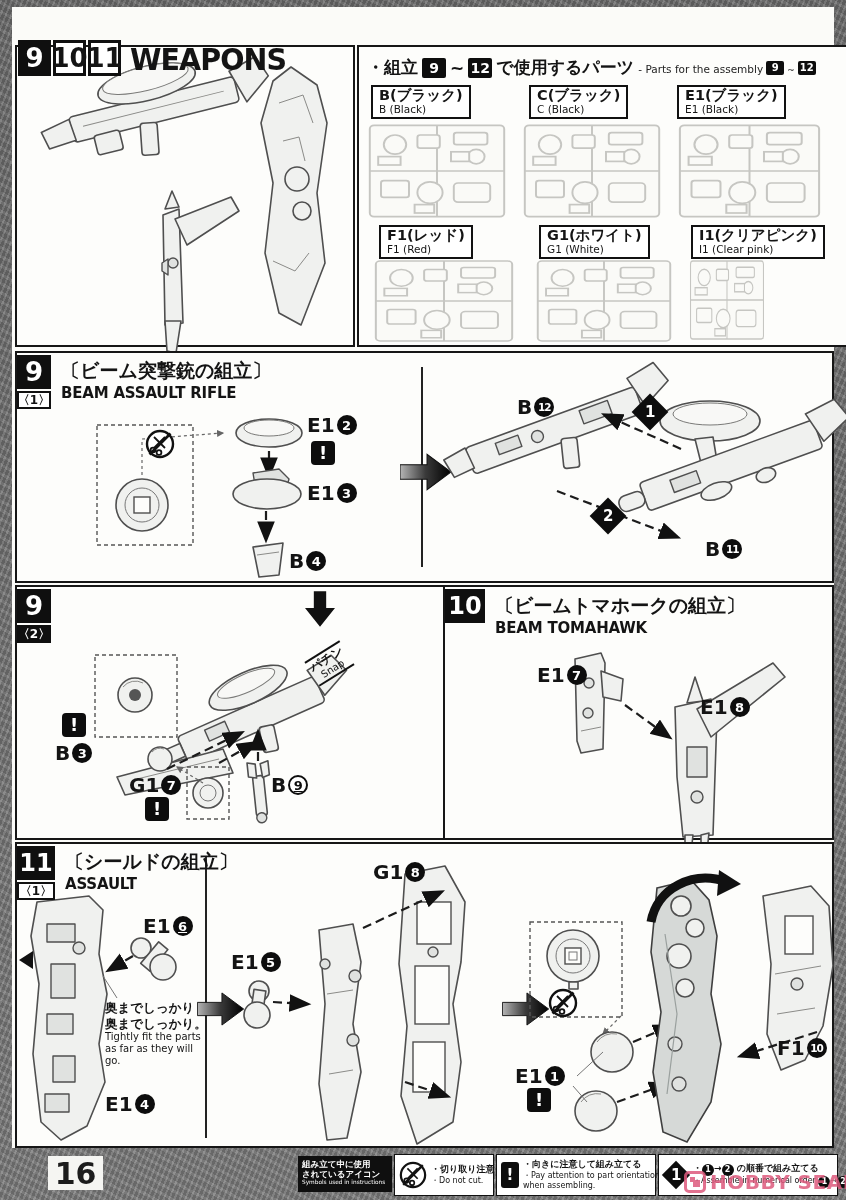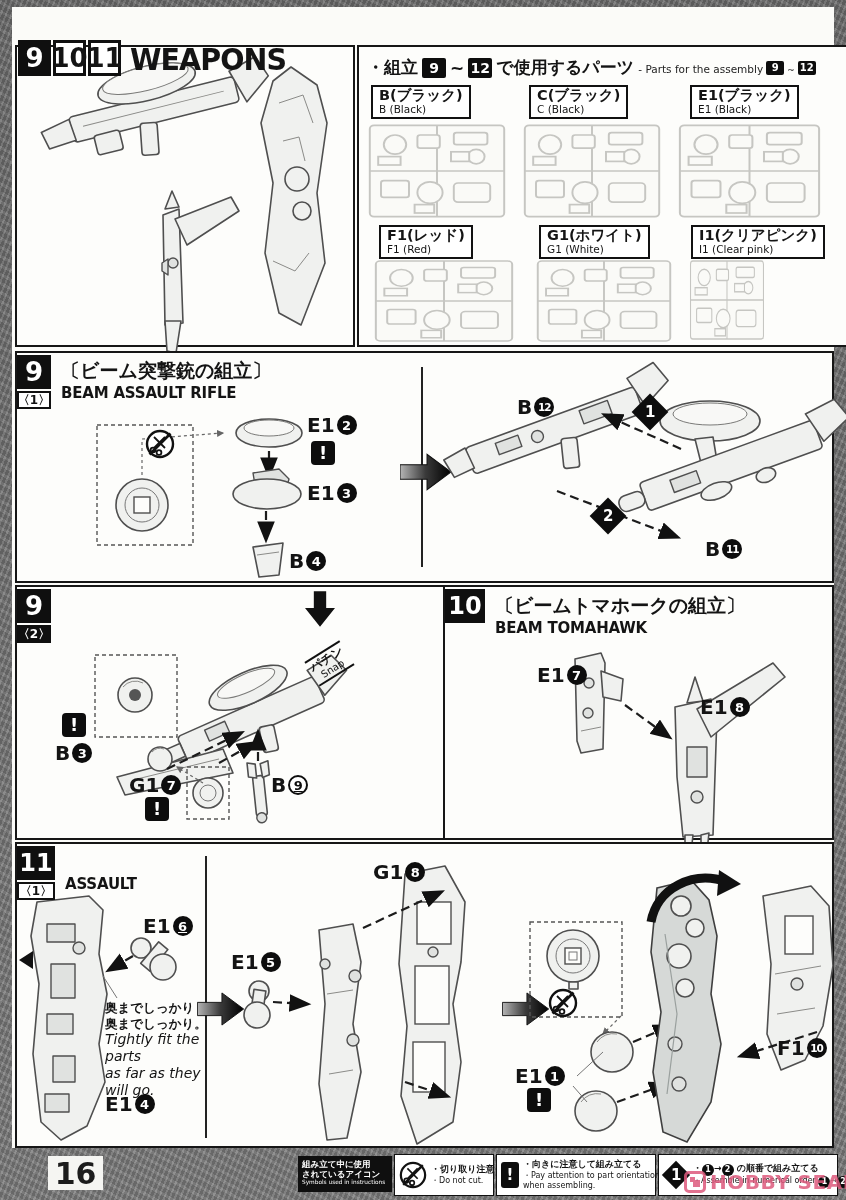--- a/index.html
+++ b/index.html
@@ -37,21 +37,21 @@
   .rlabel{position:absolute;border:2px solid #111;background:#fff;padding:1px 6px 2px;line-height:1.1;white-space:nowrap;}
   .rlabel .jp{font-size:14.5px;font-weight:bold;display:block;}
   .rlabel .en{font-size:10.5px;display:block;}
   .sqnum{display:inline-flex;min-width:20px;height:20px;padding:0 2px;background:#0d0d0d;color:#fff;
     font-weight:bold;font-size:14px;align-items:center;justify-content:center;border-radius:2px;line-height:1;}
   .sqnum.small{min-width:14px;height:14px;font-size:10px;}
   .ptitle{position:absolute;display:flex;align-items:center;gap:4px;white-space:nowrap;}
   .ptitle .jp{font-size:17px;font-weight:bold;}
   .ptitle .en{font-size:10.5px;color:#222;display:flex;align-items:flex-end;gap:3px;}
   .note .jp{font-size:12.5px;font-weight:bold;line-height:1.25;display:block;}
-  .note .en{font-size:14px;line-height:1.2;display:block;font-style:italic;}
+  .note .en{font-size:10px;line-height:1.2;display:block;}
   .snap{position:absolute;transform:rotate(-32deg);text-align:center;line-height:1;}
   .snap .jp{font-size:12px;font-weight:bold;border-top:2px solid #111;padding:1px 2px;display:block;}
   .snap .en{font-size:10px;border-bottom:2px solid #111;display:block;padding-bottom:1px;}
   .legend{position:absolute;background:#fff;border:1.5px solid #111;display:flex;align-items:center;
     gap:4px;padding:2px 4px;box-sizing:border-box;}
   .legend .txt{line-height:1.25;}
   .legend .jp{font-size:9px;font-weight:bold;display:block;white-space:nowrap;}
   .legend .en{font-size:8px;display:block;white-space:nowrap;}
   .mini-num{display:inline-flex;width:12px;height:12px;border-radius:50%;background:#0d0d0d;color:#fff;
     font-size:8px;font-weight:bold;align-items:center;justify-content:center;vertical-align:-1px;}
@@ -186,21 +186,21 @@
         </span>
     </div>
     <div class="rlabel" style="left:12px;top:38px;">
         <span class="jp">B(ブラック)</span>
         <span class="en">B (Black)</span>
       </div>
     <div class="rlabel" style="left:170px;top:38px;">
         <span class="jp">C(ブラック)</span>
         <span class="en">C (Black)</span>
       </div>
-    <div class="rlabel" style="left:331px;top:38px;">
+    <div class="rlabel" style="left:318px;top:38px;">
         <span class="jp">E1(ブラック)</span>
         <span class="en">E1 (Black)</span>
       </div>
     <div class="rlabel" style="left:20px;top:178px;">
         <span class="jp">F1(レッド)</span>
         <span class="en">F1 (Red)</span>
       </div>
     <div class="rlabel" style="left:180px;top:178px;">
         <span class="jp">G1(ホワイト)</span>
         <span class="en">G1 (White)</span>
@@ -467,20 +467,21 @@
         <polygon points="746,52 794,42 812,62 816,122 806,182 788,216 764,226 750,190 754,120" class="art"></polygon>
         <rect x="768" y="72" width="28" height="38" fill="#fdfdfb" stroke="#4f4f4f" stroke-width="1.4"></rect>
         <circle cx="780" cy="140" r="6" class="artd"></circle>
         <line x1="758" y1="130" x2="804" y2="122" class="thin"></line>
         <line x1="760" y1="170" x2="798" y2="164" class="thin"></line>
       </g>
       <line x1="800" y1="188" x2="724" y2="212" class="dash" marker-end="url(#ah)"></line>
     </svg>
     <div class="badge-step" style="left:0;top:2px;width:38px;height:34px;font-size:24px;">11</div>
     <div class="variant" style="left:0;top:38px;width:38px;height:18px;">〈1〉</div>
+    <div class="tjp" style="left:48px;top:5px;">〔シールドの組立〕</div>
     <div class="ten" style="left:48px;top:31px;">ASSAULT</div>
     <div class="plabel" style="left:126px;top:70px;">
         <span>E1</span>
         <span class="pnum u">6</span>
       </div>
     <div class="note abs" style="left:88px;top:156px;width:104px;">
       <span class="jp">奥までしっかり</span>
         <span class="jp">奥までしっかり。</span>
       <span class="en">Tightly fit the parts</span>
         <span class="en">as far as they will go.</span>

